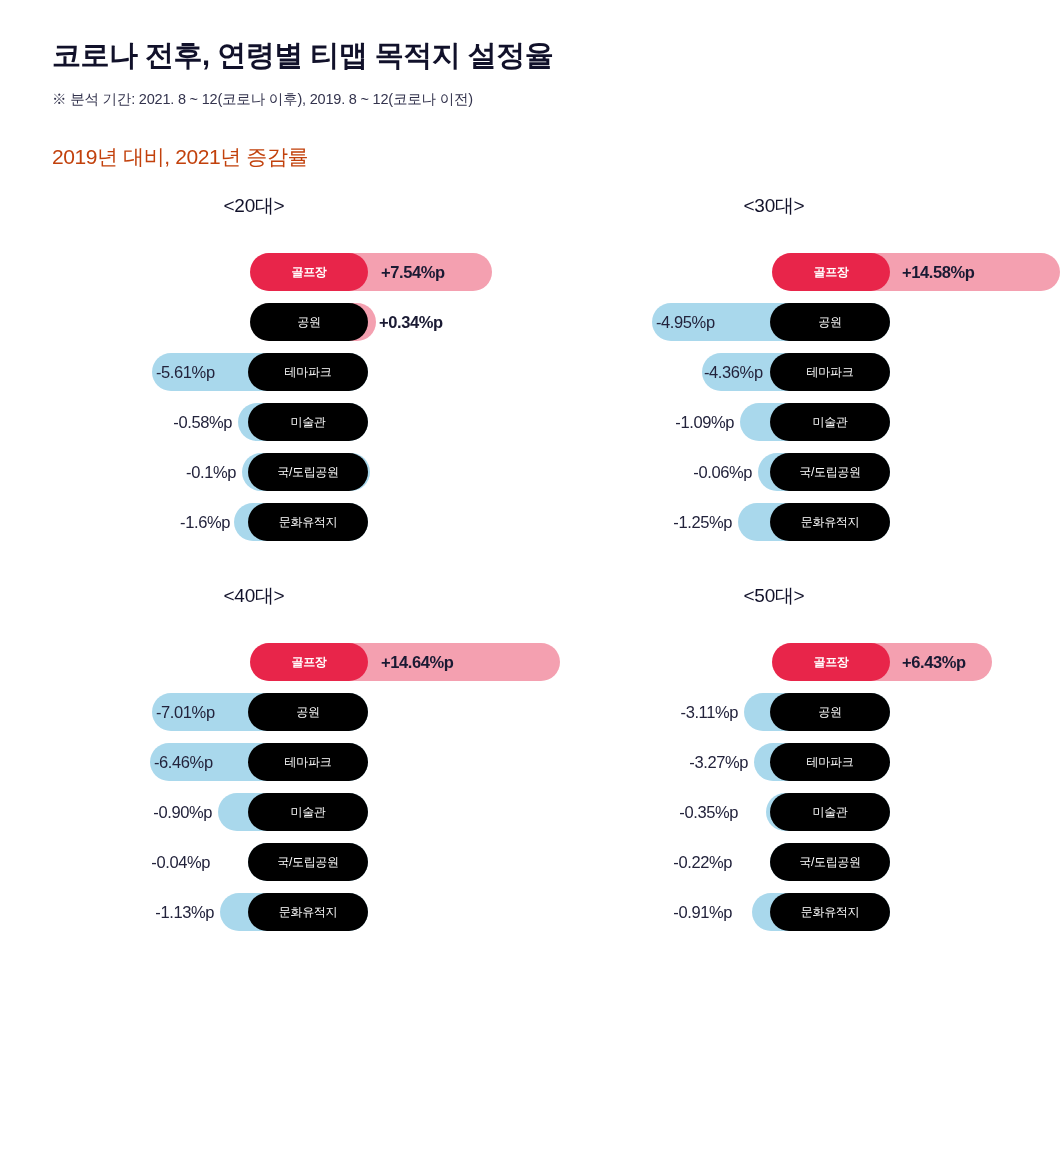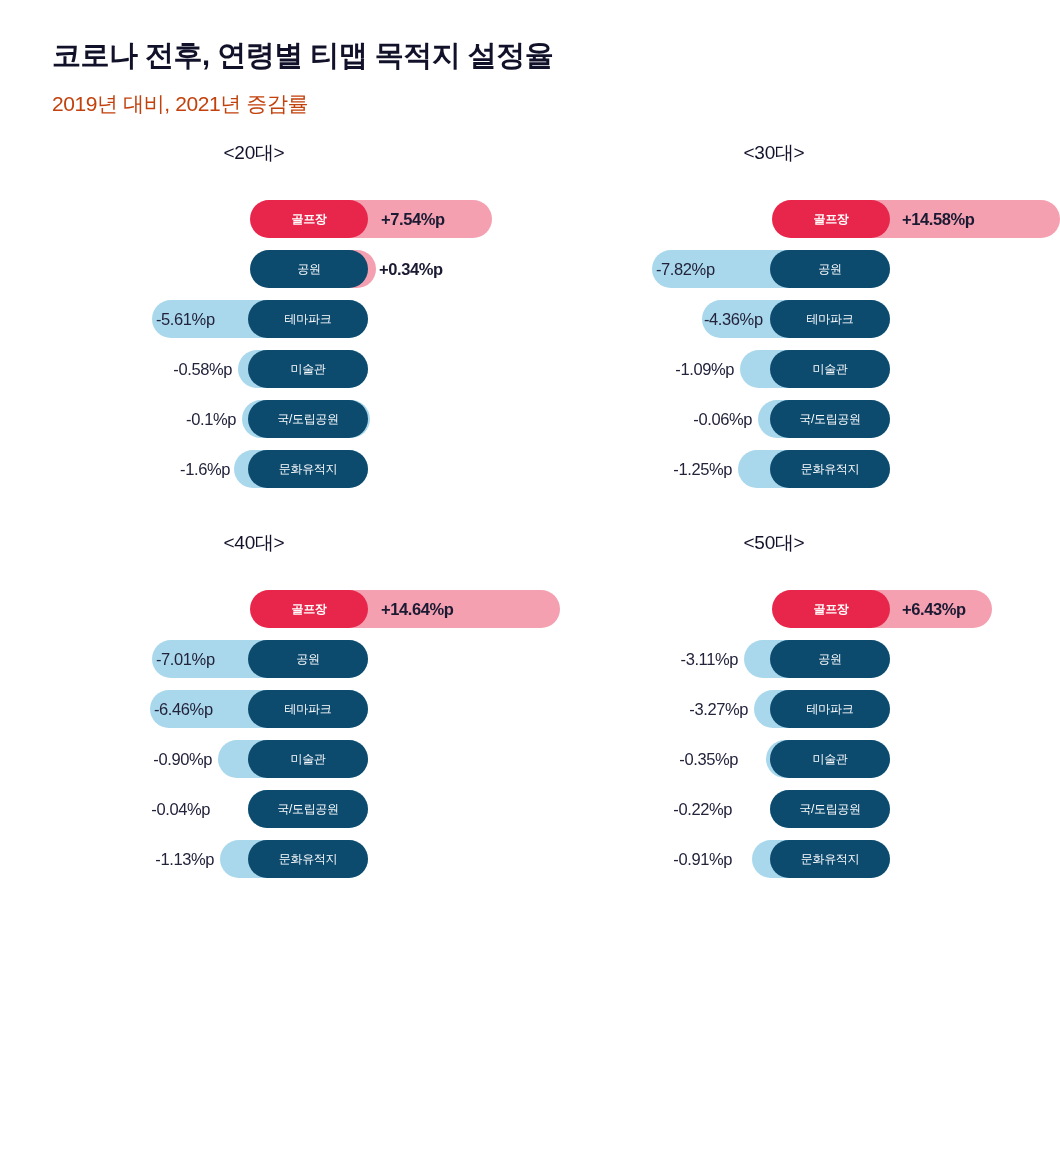--- a/index.html
+++ b/index.html
@@ -90,21 +90,21 @@
     display: flex;
     align-items: center;
     justify-content: center;
     color: #ffffff;
     font-size: 12px;
     letter-spacing: -0.3px;
     box-sizing: border-box;
     z-index: 3;
   }
   .pill.navy {
-    background: #0c4a6e;
+    background: #000000;
   }
   .pill.red {
     background: #e8254a;
     font-weight: bold;
   }
   .val {
     position: absolute;
     top: 50%;
     transform: translateY(-50%);
     font-size: 16.5px;
@@ -120,20 +120,21 @@
   .val.left {
     text-align: right;
   }
 </style>
 </head>
 <body>
 
 <div class="page">
 
   <h1 class="title">코로나 전후, 연령별 티맵 목적지 설정율</h1>
+  <p class="subtitle">※ 분석 기간: 2021. 8 ~ 12(코로나 이후), 2019. 8 ~ 12(코로나 이전)</p>
   <p class="section-label">2019년 대비, 2021년 증감률</p>
 
   <div class="grid">
 
     <div class="panel">
       <div class="panel-title">&lt;20대&gt;</div>
       <div class="rows">
 
         <div class="row">
           <div class="track pos" style="left:200px; width:240px;"></div>
@@ -180,21 +181,21 @@
 
         <div class="row">
           <div class="track pos" style="left:202px; width:286px;"></div>
           <div class="pill red" style="left:200px; width:118px;">골프장</div>
           <div class="val pos" style="left:330px;">+14.58%p</div>
         </div>
 
         <div class="row">
           <div class="track neg" style="left:80px; width:238px;"></div>
           <div class="pill navy" style="left:198px; width:120px;">공원</div>
-          <div class="val left" style="left:84px;">-7.82%p</div>
+          <div class="val left" style="left:84px;">-4.95%p</div>
         </div>
 
         <div class="row">
           <div class="track neg" style="left:130px; width:188px;"></div>
           <div class="pill navy" style="left:198px; width:120px;">테마파크</div>
           <div class="val left" style="left:132px;">-4.36%p</div>
         </div>
 
         <div class="row">
           <div class="track neg" style="left:168px; width:150px;"></div>

